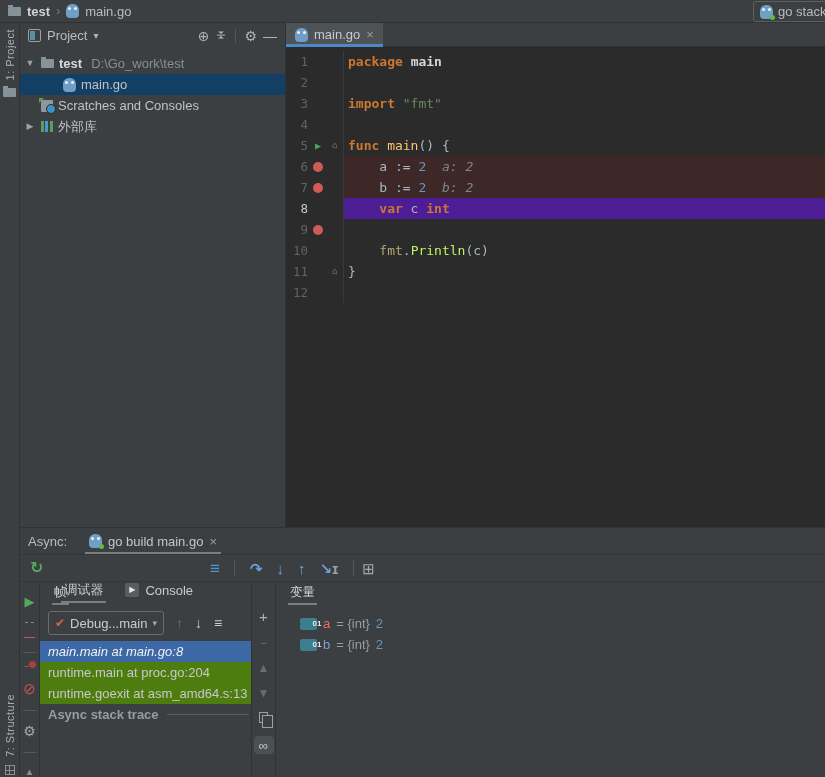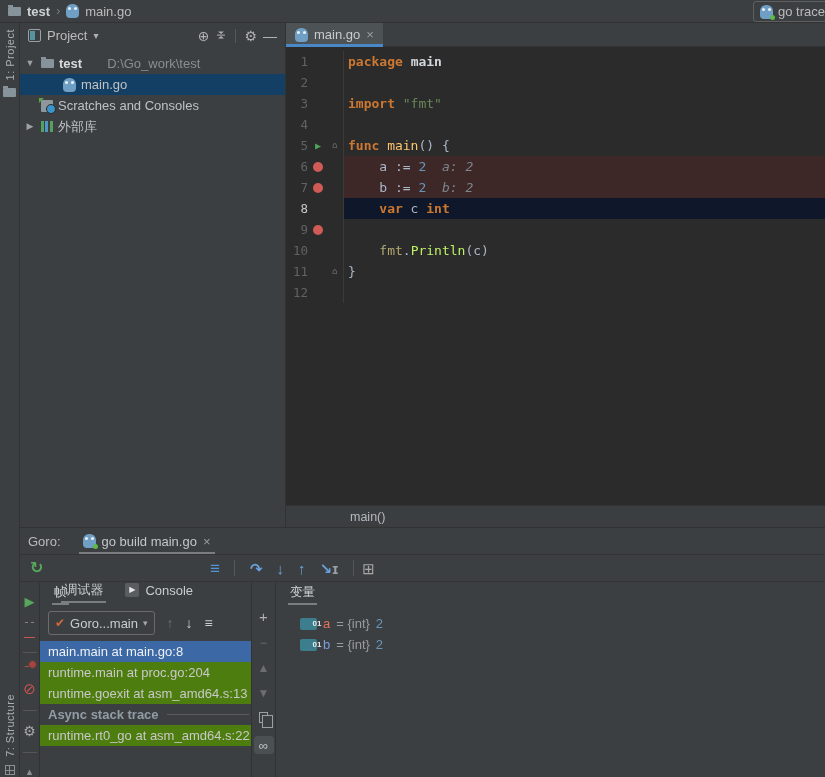--- a/index.html
+++ b/index.html
@@ -55,41 +55,41 @@
     border-right:1px solid #323232; }
   #project-header { height:25px; display:flex; align-items:center; gap:6px; padding:0 8px; }
   #project-header .spacer { flex:1; }
   #project-header .hicon { color:#afb1b3; font-size:14px; cursor:default; }
   #project-header .vsep { width:1px; height:14px; background:#545657; margin:0 2px; }
   .tree { padding-top:5px; }
   .tree-row { height:21px; display:flex; align-items:center; gap:5px; font-size:13px; color:#bfc2c5; }
   .tree-row.selected { background:#123f63; }
   .tree-arrow { width:12px; text-align:center; color:#9da1a5; font-size:9px; flex:none; }
   .tree-label-bold { font-weight:bold; color:#d7dade; }
-  .tree-hint { color:#8a8e92; margin-left:20px; }
+  .tree-hint { color:#8a8e92; margin-left:4px; }
 
   
   #editor { position:absolute; left:286px; top:23px; right:0; height:504px; background:#2b2b2b;
     display:flex; flex-direction:column; }
   #editor-tabbar { height:24px; background:#3c3f41; border-bottom:1px solid #323232; display:flex; }
   #editor-tab { background:#4d5254; display:flex; align-items:center; gap:6px; padding:0 9px; position:relative; color:#c7cace; }
   #editor-tab::after { content:""; position:absolute; left:0; right:0; bottom:-1px; height:3px; background:#4a88c7; }
   .tab-close { color:#9b9ea1; font-size:13px; }
   #code-area { flex:1; padding-top:4px; overflow:hidden; font-family:"DejaVu Sans Mono",monospace; font-size:13px; }
   .code-row { height:21px; display:flex; align-items:stretch; }
   .code-row .gutter { width:58px; flex:none; display:flex; align-items:center; border-right:1px solid #3a3a3a; }
   .lnum { width:22px; text-align:right; color:#606366; font-size:12.5px; flex:none; }
   .exec-num { color:#c8c8c8; }
   .gicon { width:20px; display:flex; align-items:center; justify-content:center; flex:none; }
   .bp-dot { width:10px; height:10px; border-radius:50%; background:#cf5a56; }
   .run-arrow { color:#4fa35a; font-size:10px; }
   .fold { width:14px; color:#7a7e82; font-size:9px; display:flex; align-items:center; justify-content:center; flex:none; }
   .code-text { flex:1; margin:0; font:inherit; line-height:21px; padding-left:4px; white-space:pre; color:#a9b7c6; }
   .bg-bp .code-text { background:#3e2727; }
-  .bg-exec .code-text { background:#0f172a; }
+  .bg-exec .code-text { background:#4c1d95; }
   .tk-kw { color:#cc7832;font-weight:bold; } .tk-str { color:#6a8759; } .tk-num { color:#6897bb; }
   .tk-fn { color:#ffc66d; } .tk-plain { color:#a9b7c6; } .tk-decl { color:#d3d7db; font-weight:bold; }
   .tk-pkg { color:#b3a871; } .tk-call { color:#bef264; }
   .tk-hint { color:#7c868d; font-style:italic; }
   #editor-breadcrumb { height:22px; background:#3b3e40; border-top:1px solid #323232; display:flex; align-items:center;
     padding-left:64px; color:#b6b9bc; font-size:12.5px; }
 
   
   #debug { position:absolute; left:20px; top:527px; right:0; bottom:0; background:#3c3f41; border-top:1px solid #323232; }
   #debug-tabrow { height:26px; display:flex; align-items:center; padding-left:8px; gap:18px; }
@@ -112,21 +112,21 @@
   .panel-tab { position:relative; padding:0 2px 4px 2px; }
   .panel-tab::after { content:""; position:absolute; left:0; right:0; bottom:0; height:2px; background:#7b7e80; }
   #frames-controls { height:36px; display:flex; align-items:center; gap:12px; padding-left:8px; }
   #goroutine-select { height:24px; border:1px solid #6b6b6b; border-radius:3px; display:flex; align-items:center;
     gap:5px; padding:0 6px; color:#c9ccce; }
   .check-orange { color:#d2683c; font-size:12px; font-weight:bold; }
   .arr-dim { color:#6d6d6d; font-size:14px; }
   .arr-lit { color:#c8cdd2; font-size:14px; }
   #frames-list { flex:1; overflow:hidden; font-size:13px; }
   .frame-row { height:21px; display:flex; align-items:center; padding-left:8px; white-space:nowrap; color:#c9c9c9; }
-  .frame-row.selected { background:#3c68a5; color:#eef1f4; }
+  .frame-row.selected { background:#3c68a5; color:#eef1f4;font-style:italic; }
   .frame-row.lib { background:#4d7c0f; }
   .frame-row.header { color:#929da5; font-weight:bold; }
   .frame-row.header .rule { flex:1; height:1px; background:#5c5c5c; margin:0 2px 0 8px; }
 
   #watches-toolbar { width:24px; border-right:1px solid #323232; display:flex; flex-direction:column; align-items:center;
     padding-top:26px; gap:13px; }
   .wt { color:#afb1b3; font-size:15px; line-height:1; }
   .wt.dim { color:#6d6d6d; font-size:12px; }
   .wt-box { width:20px; height:18px; background:#4b5052; border-radius:4px; color:#c2c5c7; display:flex;
     align-items:center; justify-content:center; font-size:13px; }
@@ -147,21 +147,21 @@
 <div id="topbar">
   <span class="icon-folder"></span>
   <span class="crumb-bold">test</span>
   <span class="crumb-sep glyph">›</span>
   <span class="icon-go"></span>
   <span>main.go</span>
   <div id="run-config-box">
     <span class="icon-go">
         <span class="dot-green"></span>
       </span>
-    <span>go trace</span>
+    <span>go stack</span>
   </div>
 </div>
 
 <div id="leftstrip">
   <div id="strip-top">
     <span class="vtext">1: Project</span>
     <span class="icon-folder"></span>
   </div>
   <div id="strip-bottom">
     <span class="vtext">7: Structure</span>
@@ -316,28 +316,25 @@
       </div>
       <div class="code-row">
         <div class="gutter">
           <span class="lnum">12</span>
           <span class="gicon"></span>
           <span class="fold glyph"></span>
         </div>
         <pre class="code-text"></pre>
       </div>
     </div>
-  <div id="editor-breadcrumb">
-    <span>main()</span>
-  </div>
 </div>
 
 <div id="debug">
   <div id="debug-tabrow">
-    <span>Goro:</span>
+    <span>Async:</span>
     <div id="debug-session-tab">
       <span class="icon-go">
           <span class="dot-green"></span>
         </span>
       <span>go build main.go</span>
       <span class="tab-close glyph">×</span>
     </div>
   </div>
 
   <div id="debug-toolbar">
@@ -375,43 +372,40 @@
       <span class="glyph" style="color:#8a8f93;font-size:11px">▴</span>
     </div>
 
     <div id="frames">
       <div class="panel-tabrow">
         <span class="panel-tab">帧</span>
       </div>
       <div id="frames-controls">
         <div id="goroutine-select">
           <span class="check-orange glyph">✔</span>
-          <span>Goro...main</span>
+          <span>Debug...main</span>
           <span class="glyph" style="color:#a7a7a7;font-size:9px">▾</span>
         </div>
         <span class="arr-dim glyph">↑</span>
         <span class="arr-lit glyph">↓</span>
         <span class="arr-lit glyph" style="font-weight:bold">≡</span>
       </div>
       <div id="frames-list">
           <div class="frame-row selected">
             <span>main.main at main.go:8</span>
           </div>
           <div class="frame-row lib">
             <span>runtime.main at proc.go:204</span>
           </div>
           <div class="frame-row lib">
             <span>runtime.goexit at asm_amd64.s:13</span>
           </div>
           <div class="frame-row header">
             <span>Async stack trace</span>
             <span class="rule"></span>
-          </div>
-          <div class="frame-row lib">
-            <span>runtime.rt0_go at asm_amd64.s:22</span>
           </div>
         </div>
     </div>
 
     <div id="watches-toolbar">
       <span class="wt glyph">+</span>
       <span class="wt dim glyph">−</span>
       <span class="wt dim glyph">▲</span>
       <span class="wt dim glyph">▼</span>
       <span class="icon-copy"></span>

